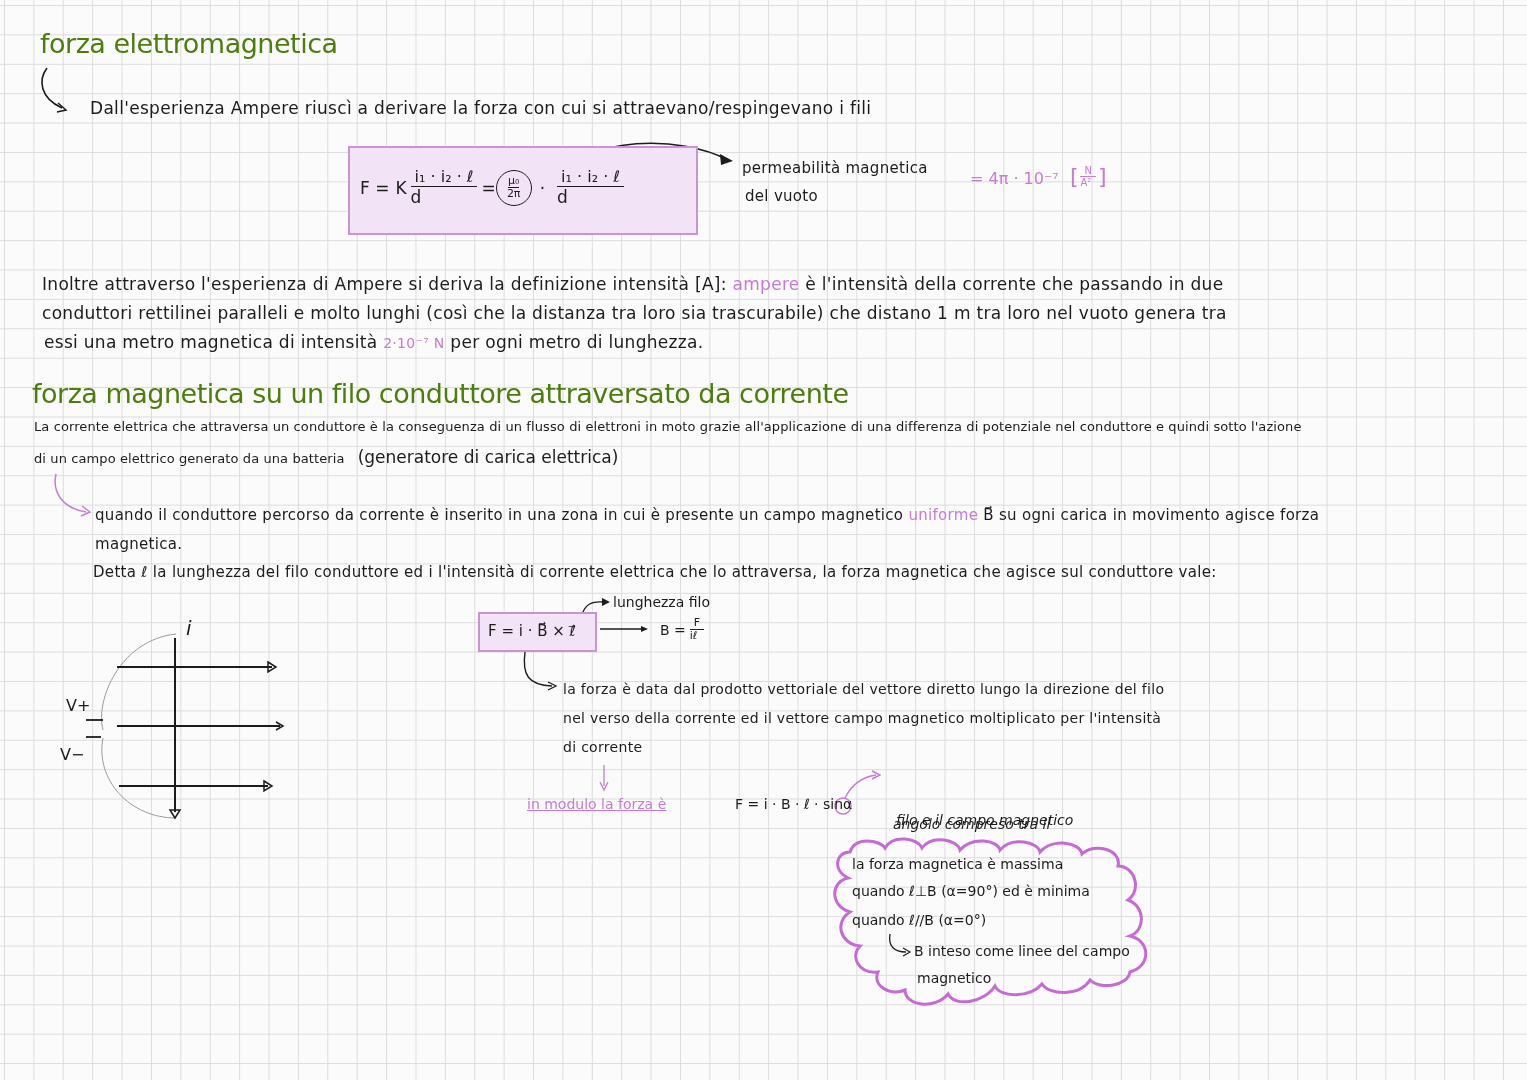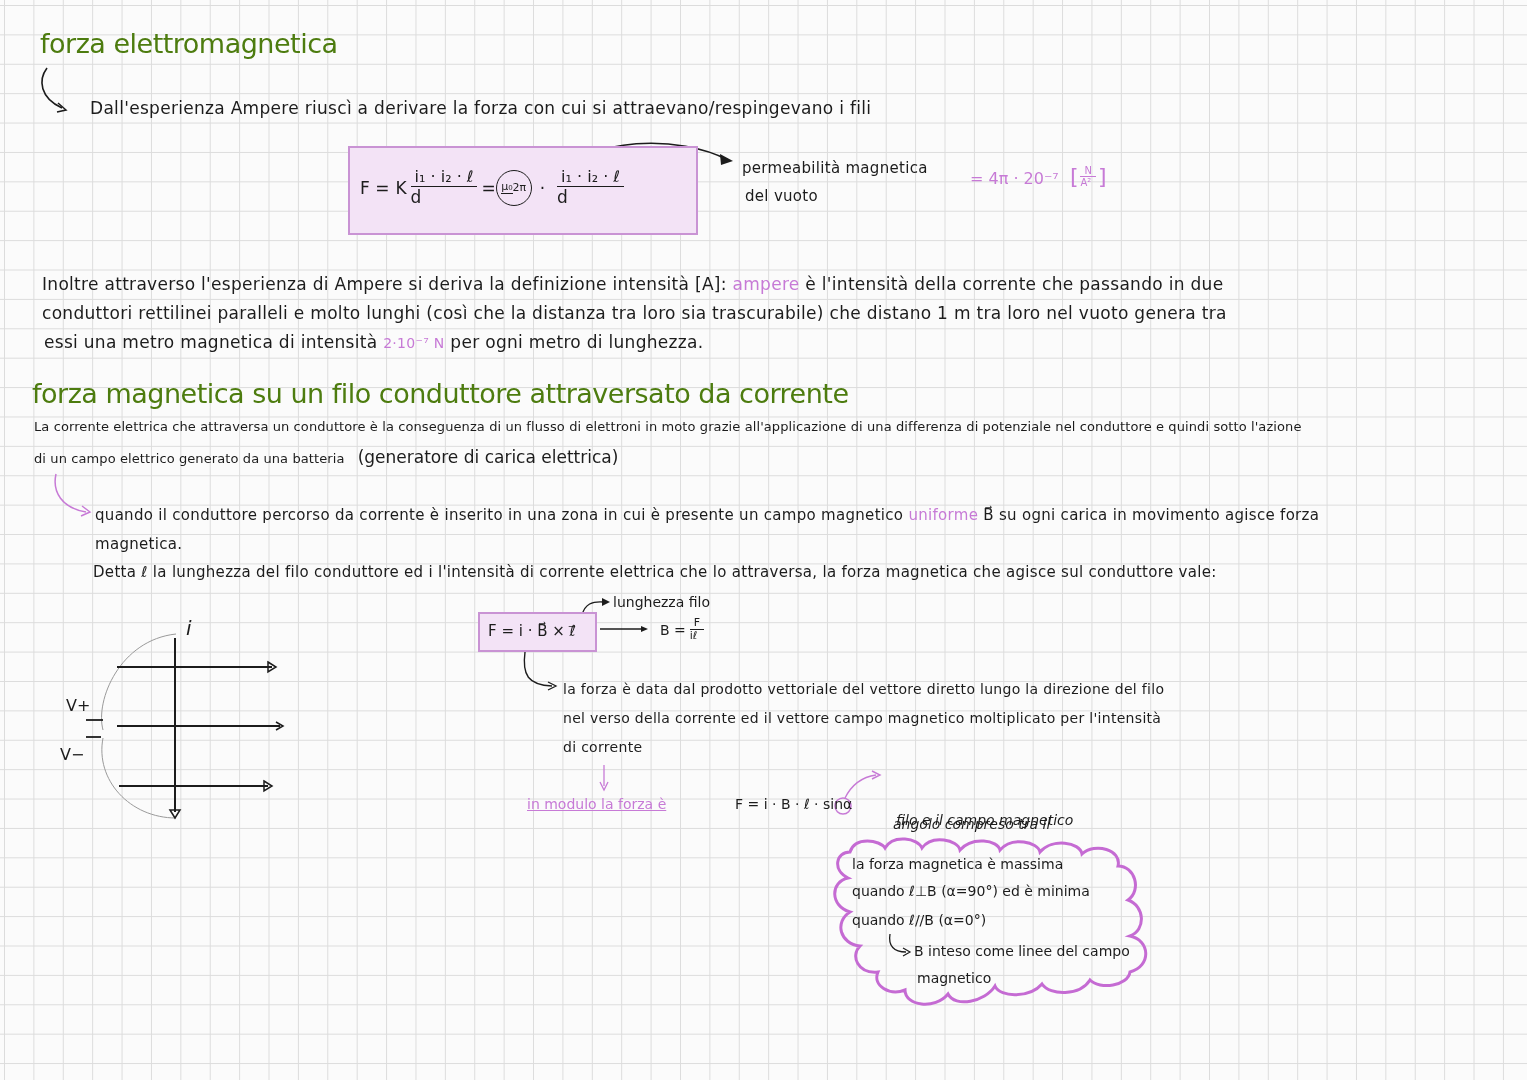--- a/index.html
+++ b/index.html
@@ -16,21 +16,21 @@
   }
   .abs { position:absolute; white-space:nowrap; }
   .h1 { color:#4d7c0f; font-size:27px; letter-spacing:-0.5px; }
   .txt { font-size:17px; letter-spacing:0.3px; }
   .sm { font-size:13px; letter-spacing:0.1px; }
   .pink { color:#c77ad6; }
   .box { position:absolute; background:#f3e3f6; border:2px solid #c993d4; }
   .frac { display:inline-flex; flex-direction:column; align-items:flex-start; vertical-align:middle; margin:0 4px; }
   .frac .num { border-bottom:1.5px solid #1c1c1c; padding:0 4px; font-size:16px; line-height:18px; }
   .frac .den { font-size:17px; line-height:20px; }
-  .circ { display:inline-flex; flex-direction:row; align-items:center; justify-content:center;
+  .circ { display:inline-flex; flex-direction:column; align-items:center; justify-content:center;
           width:34px; height:34px; border:1.5px solid #1c1c1c; border-radius:50%; vertical-align:middle; font-size:11px; line-height:12px; }
   .circ .n { border-bottom:1px solid #1c1c1c; }
   svg { position:absolute; left:0; top:0; overflow:visible; }
 </style>
 </head>
 <body>
 
 <svg width="1527" height="1080">
 
   <path d="M47 68 C38 80 40 98 62 108" stroke="#1c1c1c" stroke-width="1.6" fill="none"></path>
@@ -106,21 +106,21 @@
     <span class="frac">
       <span class="num">i₁ · i₂ · ℓ</span>
       <span class="den">d</span>
     </span>
   </div>
 </div>
 
 <div class="abs txt" style="left:742px; top:159px; font-size:15px;">permeabilità magnetica</div>
 <div class="abs txt" style="left:745px; top:187px; font-size:15px;">del vuoto</div>
 <div class="abs pink" style="left:970px; top:164px; font-size:16px;">
-  <span>= 4π · 20⁻⁷</span>
+  <span>= 4π · 10⁻⁷</span>
   <span style="display:inline-flex; align-items:center; margin-left:6px; font-size:22px;">[
     <span class="frac" style="margin:0 2px;">
       <span class="num" style="font-size:10px; line-height:11px; border-color:#c77ad6;">N</span>
       <span class="den" style="font-size:10px; line-height:11px;">A²</span>
     </span>]</span>
 </div>
 
 <div class="abs txt" style="left:42px; top:274px;">
   <span>Inoltre attraverso l'esperienza di Ampere si deriva la definizione intensità [A]:</span>
   <span class="pink">ampere</span>

